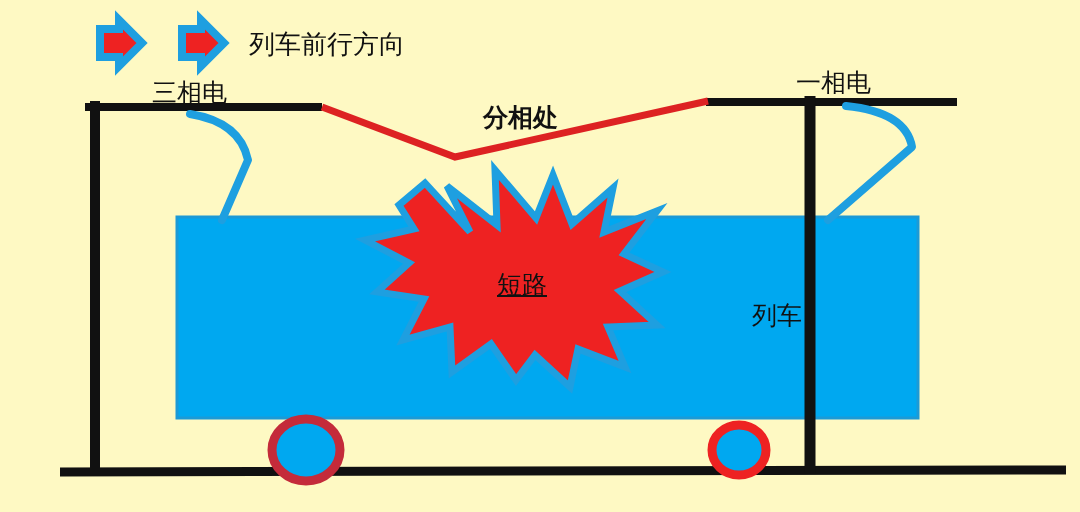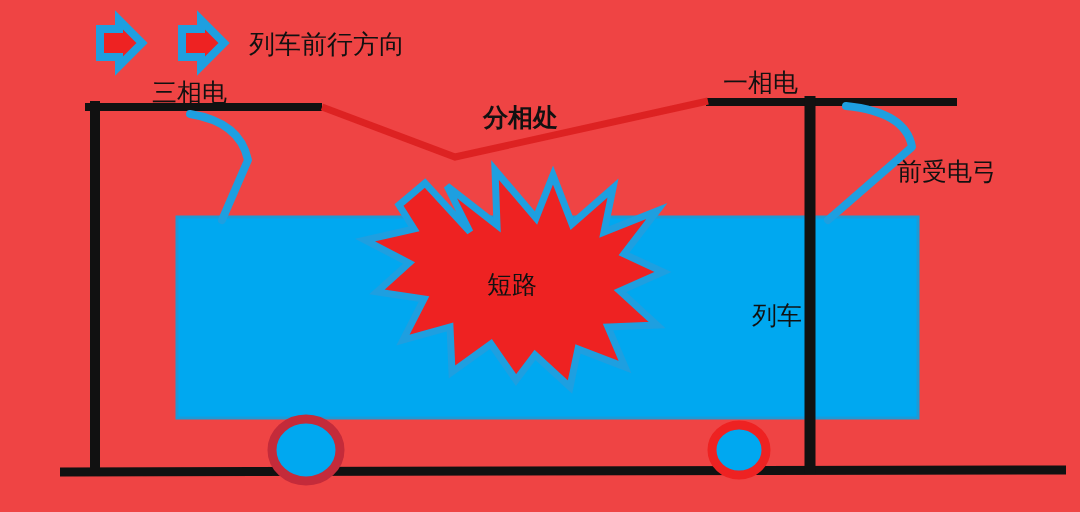--- a/index.html
+++ b/index.html
@@ -8,46 +8,46 @@
     padding: 0;
     background: #ffffff;
   }
   body {
     font-family: "Liberation Sans", "DejaVu Sans", sans-serif;
   }
   #diagram-root {
     position: relative;
     width: 1080px;
     height: 512px;
-    background: #ef4444;
+    background: #fef9c3;
     overflow: hidden;
   }
   #diagram-svg {
     position: absolute;
     left: 0;
     top: 0;
     width: 1080px;
     height: 512px;
     display: block;
   }
   .lbl {
     position: absolute;
     color: #111111;
     font-size: 25px;
     line-height: 1;
     white-space: nowrap;
     font-family: "Liberation Sans", "DejaVu Sans", sans-serif;
   }
   #label-legend      { left: 249px; top: 31px;  font-size: 26px; }
   #label-three-phase { left: 152px; top: 80px;  }
-  #label-one-phase   { left: 723px; top: 70px; text-align: right;  }
+  #label-one-phase   { left: 796px; top: 70px; text-align: right;  }
   #label-rear-panto  { left: 146px; top: 166px; }
   #label-front-panto { left: 897px; top: 159px; }
   #label-neutral     { left: 483px; top: 105px; font-weight: bold; }
-  #label-short       { left: 487px; top: 272px; }
+  #label-short       { left: 497px; top: 272px; text-decoration: underline; }
   #label-train       { left: 752px; top: 303px; }
   .sr-only {
     position: absolute;
     width: 1px; height: 1px;
     overflow: hidden;
     clip: rect(0 0 0 0);
     white-space: nowrap;
   }
 </style>
 </head>
@@ -95,21 +95,20 @@
 
   </svg>
 
   <div class="lbl" id="label-legend">列车前行方向</div>
 
   <div class="lbl" id="label-three-phase">三相电</div>
 
   <div class="lbl" id="label-one-phase">一相电</div>
 
 
-  <div class="lbl" id="label-front-panto">前受电弓</div>
 
   <div class="lbl" id="label-neutral">分相处</div>
 
   <div class="lbl" id="label-short">短路</div>
 
   <div class="lbl" id="label-train">列车</div>
 
 </div>
 
 </body></html>

